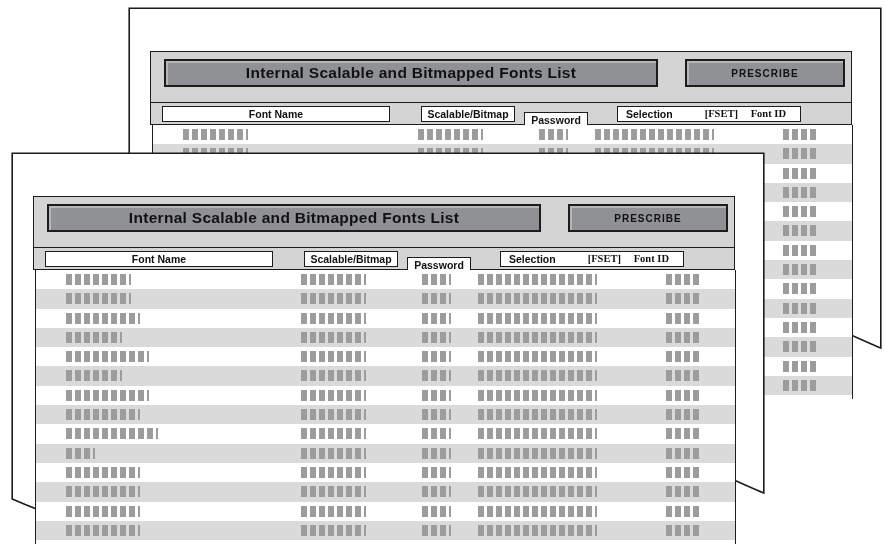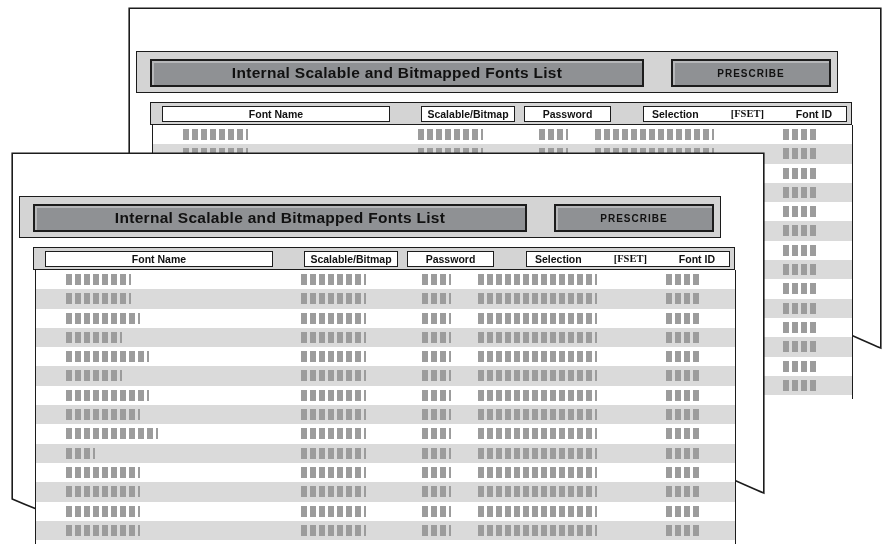--- a/index.html
+++ b/index.html
@@ -15,21 +15,21 @@
     width:754px;height:392px;
   }
   .page-back{left:128px;top:7px;}
   .page-front{left:11px;top:152px;}
   .page-outline{position:absolute;left:0;top:0;display:block;}
   .page-content{
     position:absolute;left:0;top:0;width:754px;height:392px;
     clip-path:polygon(0 0,754 0,754 341,700 315,640 297,575 292,500 296,430 314,360 342,290 368,220 383,160 387,100 380,50 369,0 347);
   }
   .title-bar{
-    position:absolute;left:8px;top:44px;width:702px;height:42px;
+    position:absolute;left:22px;top:44px;width:702px;height:52px;
     box-sizing:border-box;
     background:var(--bar-fill);
     border:1.5px solid var(--ink);
   }
   .gray-box{
     position:absolute;top:7px;height:28px;
     box-sizing:border-box;
     background:var(--box-fill);
     border:2.5px solid var(--ink);
     box-shadow:inset 2px 2px 0 rgba(255,255,255,0.35);
@@ -47,25 +47,25 @@
   .hdr-box{
     position:absolute;top:2.5px;height:16px;
     box-sizing:border-box;
     background:#ffffff;
     border:1.8px solid var(--ink);
     display:flex;align-items:center;justify-content:center;
     font-size:10.5px;font-weight:bold;color:#111;white-space:nowrap;
   }
   .hdr-name{left:11px;width:228px;}
   .hdr-sb{left:270px;width:94px;}
-  .hdr-pw{left:373px;width:87px;}
-  .hdr-sel{left:466px;width:204px;justify-content:flex-start;margin-left:26px;}
+  .hdr-pw{left:373px;width:64px;margin-top:6px;}
+  .hdr-sel{left:466px;width:184px;justify-content:flex-start;}
   .hdr-sel .sel-label{margin-left:8px;}
   .hdr-sel .fset-label{margin-left:32px;font-family:Liberation Serif, serif;}
-  .hdr-sel .fontid-label{margin-left:auto;margin-right:14px;}
+  .hdr-sel .fontid-label{margin-left:auto;margin-right:14px;font-family:Liberation Serif, serif;}
   .table-body{
     position:absolute;left:24px;top:118px;width:701px;height:274px;
     box-sizing:border-box;
     border-left:1.5px solid var(--ink);
     border-right:1.5px solid var(--ink);
   }
   .row{position:relative;height:19.3px;background:#ffffff;}
   .row.alt{background:var(--row-alt);}
   .cell{position:absolute;top:4px;height:11px;white-space:nowrap;font-size:0;}
   .cell-name{left:30px;}

